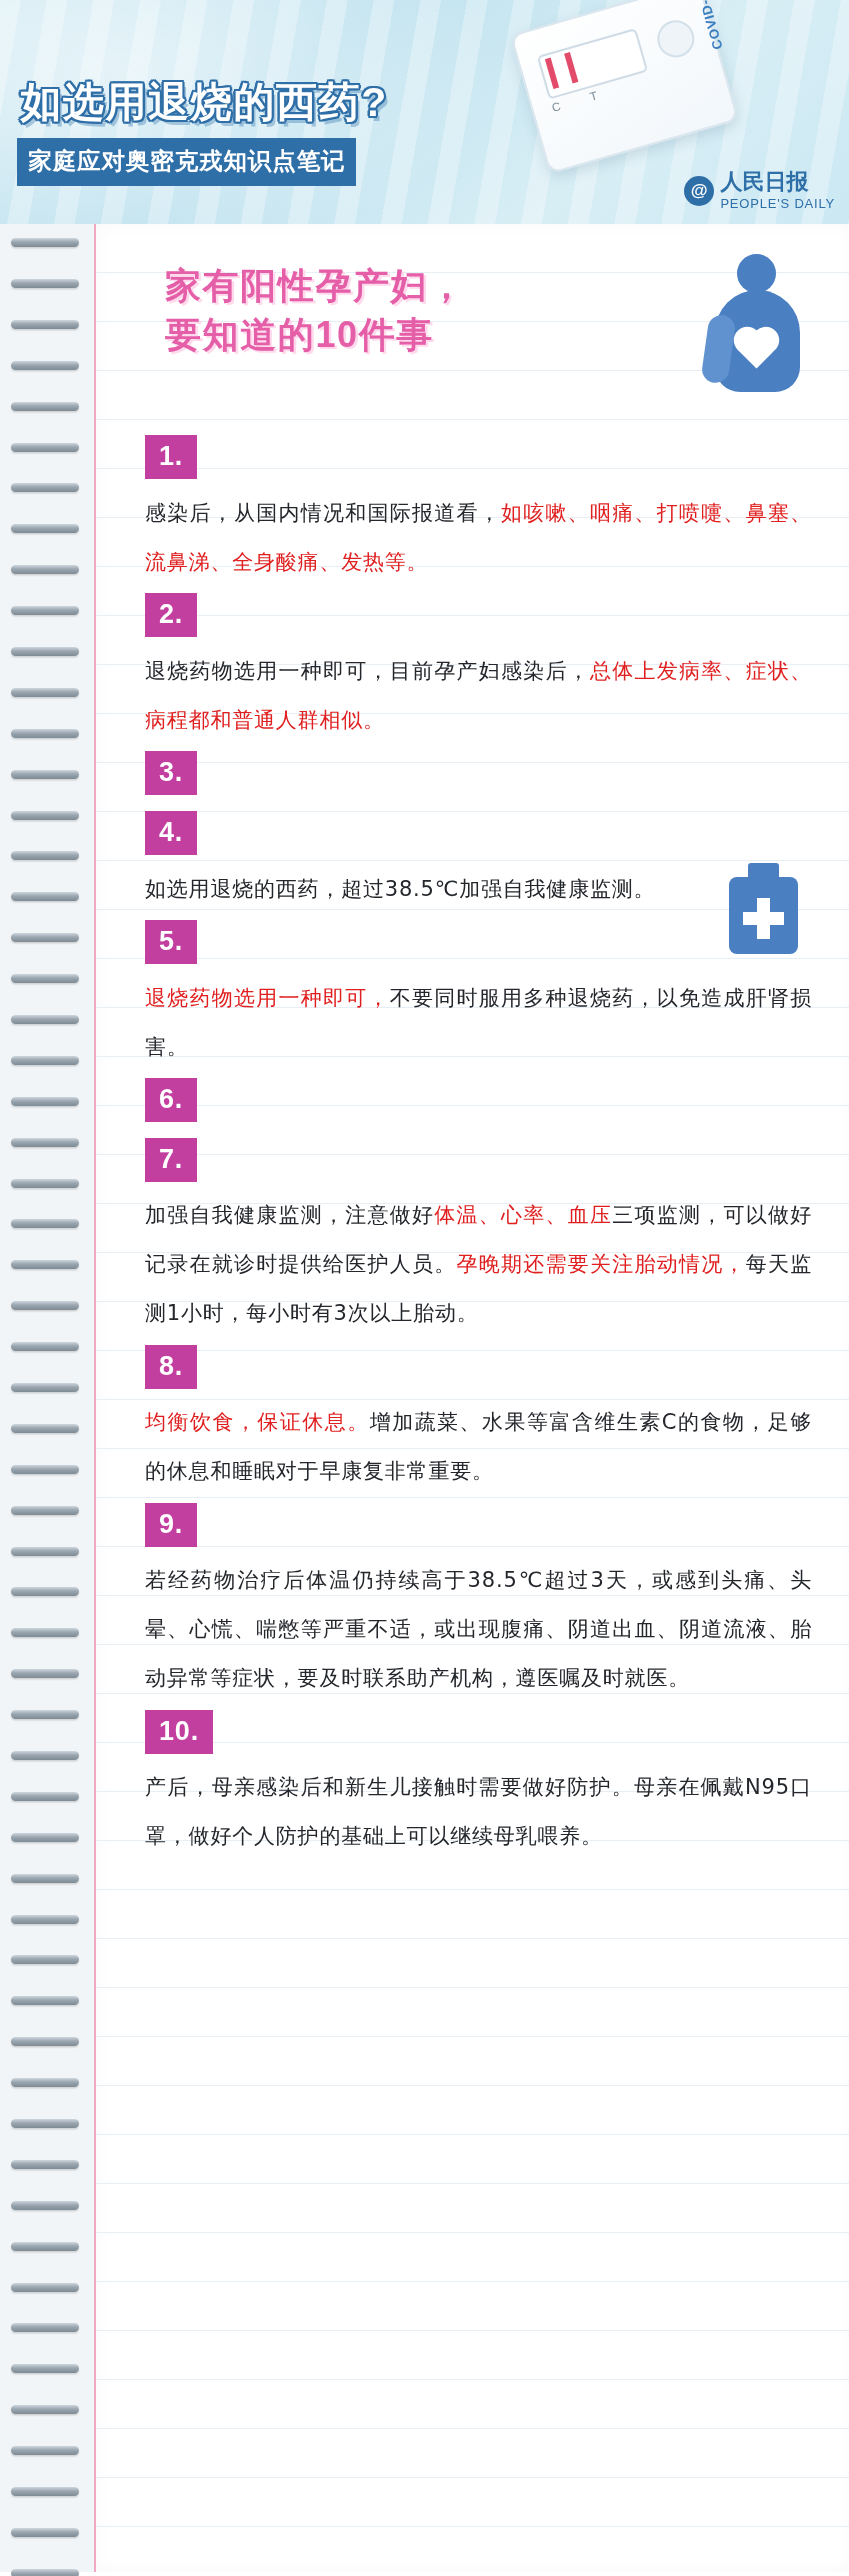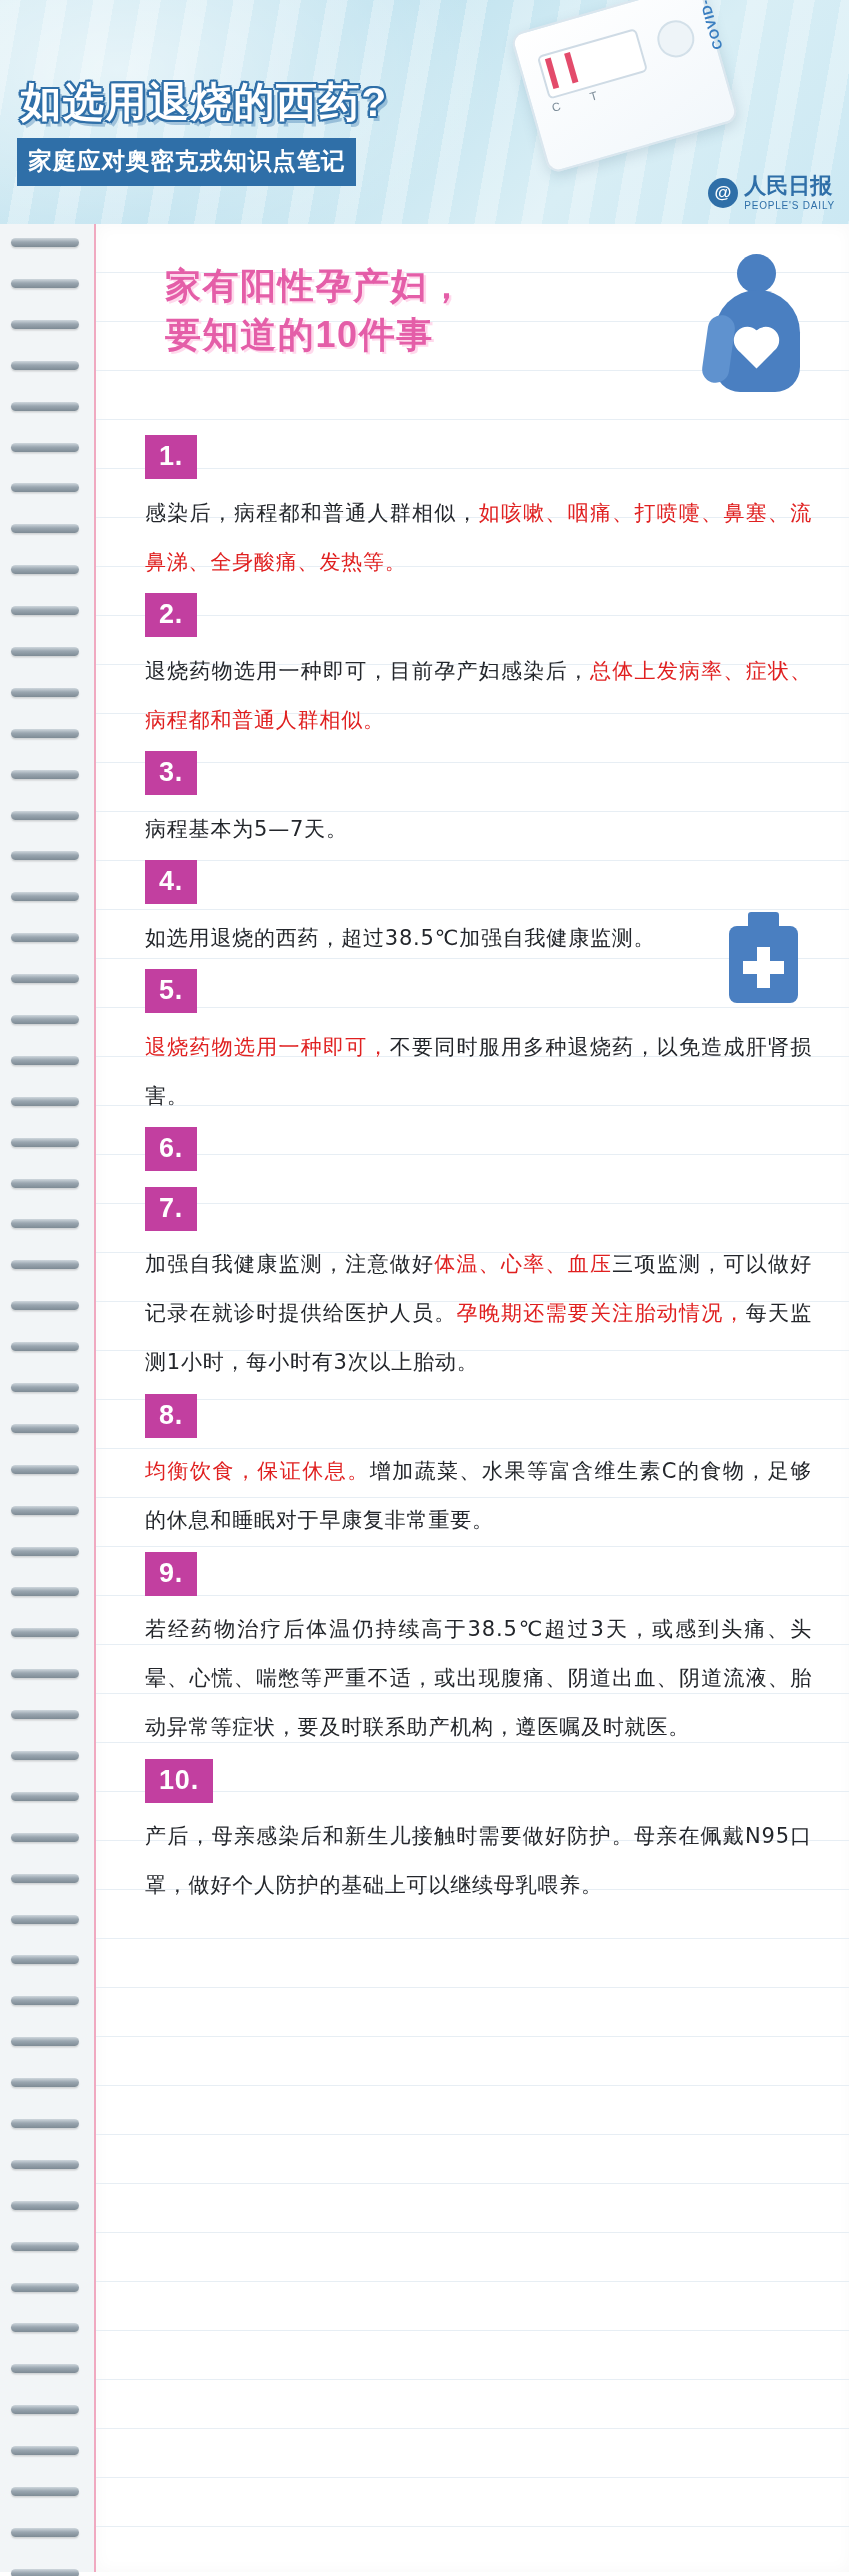--- a/index.html
+++ b/index.html
@@ -137,21 +137,21 @@
     font-weight: bold;
     display: flex; align-items: center; justify-content: center;
   }
   .logo-text-cn {
     font-size: 22px;
     font-weight: bold;
     color: #2f6fa8;
     line-height: 1;
   }
   .logo-text-en {
-    font-size: 10px;
+    font-size: 13px;
     color: #2f6fa8;
     letter-spacing: 0.8px;
     margin-top: 3.1px;
   }
 
   
   .sheet {
     position: absolute;
     left: 0; top: 224px;
     width: 849px;
@@ -421,23 +421,23 @@
         <div class="headline-text" id="headline">家有阳性孕产妇，<br>要知道的10件事</div>
         <div class="preg-icon">
           <div class="preg-head"></div>
           <div class="preg-body"></div>
           <div class="preg-arm"></div>
           <div class="preg-heart"></div>
         </div>
       </div>
 
       <div id="items">
-          <div class="item"><div class="num-badge">1.</div><div class="para"><span>感染后，病程都和普通人群相似，</span><span class="hl">如咳嗽、咽痛、打喷嚏、鼻塞、流鼻涕、全身酸痛、发热等。</span></div></div>
+          <div class="item"><div class="num-badge">1.</div><div class="para"><span>感染后，从国内情况和国际报道看，</span><span class="hl">如咳嗽、咽痛、打喷嚏、鼻塞、流鼻涕、全身酸痛、发热等。</span></div></div>
           <div class="item"><div class="num-badge">2.</div><div class="para"><span>退烧药物选用一种即可，目前孕产妇感染后，</span><span class="hl">总体上发病率、症状、病程都和普通人群相似。</span></div></div>
-          <div class="item"><div class="num-badge">3.</div><div class="para"><span>病程基本为5—7天。</span></div></div>
+          <div class="item"><div class="num-badge">3.</div></div>
           <div class="item"><div class="num-badge">4.</div><div class="para"><span>如选用退烧的西药，超过38.5℃加强自我健康监测。</span></div><div class="icon-med">
               <div class="med-cap"></div>
               <div class="med-body"></div>
               <div class="med-cross-v"></div>
               <div class="med-cross-h"></div>
             </div></div>
           <div class="item"><div class="num-badge">5.</div><div class="para"><span class="hl">退烧药物选用一种即可，</span><span>不要同时服用多种退烧药，以免造成肝肾损害。</span></div></div>
           <div class="item"><div class="num-badge">6.</div></div>
           <div class="item"><div class="num-badge">7.</div><div class="para"><span>加强自我健康监测，注意做好</span><span class="hl">体温、心率、血压</span><span>三项监测，可以做好记录在就诊时提供给医护人员。</span><span class="hl">孕晚期还需要关注胎动情况，</span><span>每天监测1小时，每小时有3次以上胎动。</span></div></div>
           <div class="item"><div class="num-badge">8.</div><div class="para"><span class="hl">均衡饮食，保证休息。</span><span>增加蔬菜、水果等富含维生素C的食物，足够的休息和睡眠对于早康复非常重要。</span></div></div>

